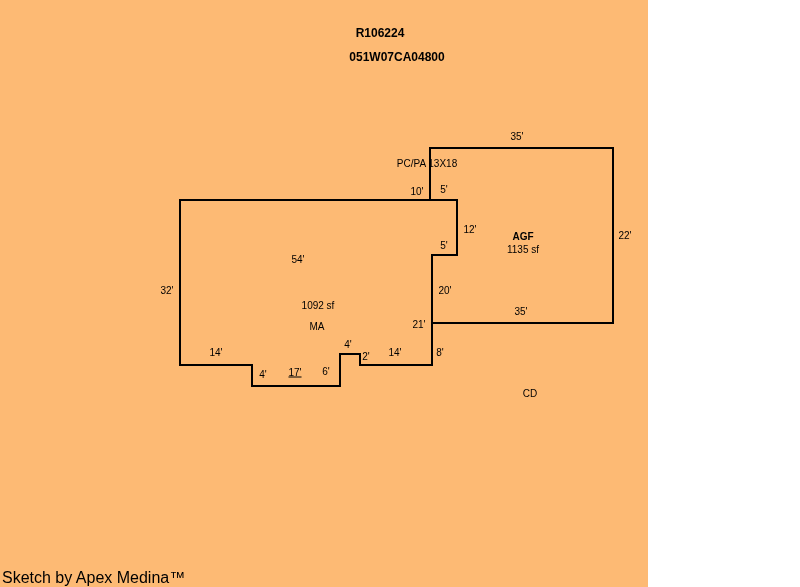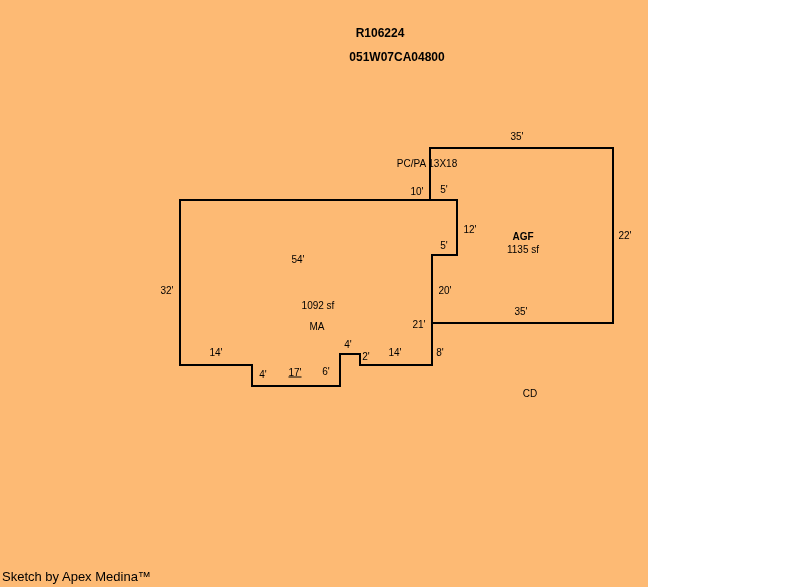--- a/index.html
+++ b/index.html
@@ -31,21 +31,21 @@
   .lbl {
     position: absolute;
     transform: translate(-50%, -50%);
     font-size: 10px;
     white-space: nowrap;
   }
   .footer {
     position: absolute;
     left: 2px;
     top: 569px;
-    font-size: 13px;
+    font-size: 16px;
     white-space: nowrap;
   }
 </style>
 </head>
 <body>
 
 <div class="canvas">
 
   <div class="hdr" style="left:380px; top:33px;">R106224</div>
   <div class="hdr" style="left:380px; top:57px;margin-left:17px;">051W07CA04800</div>

